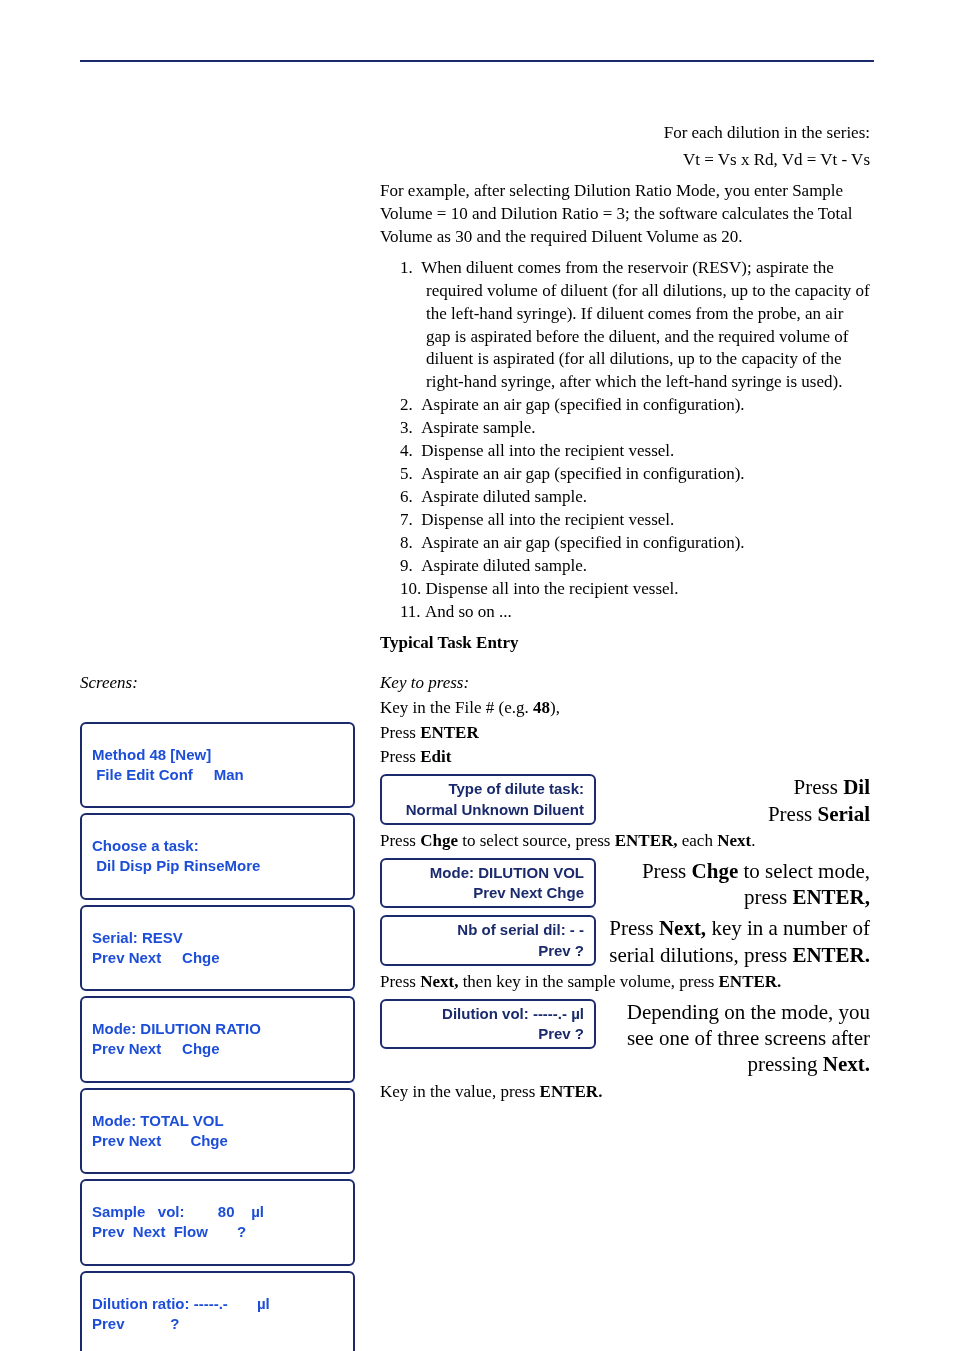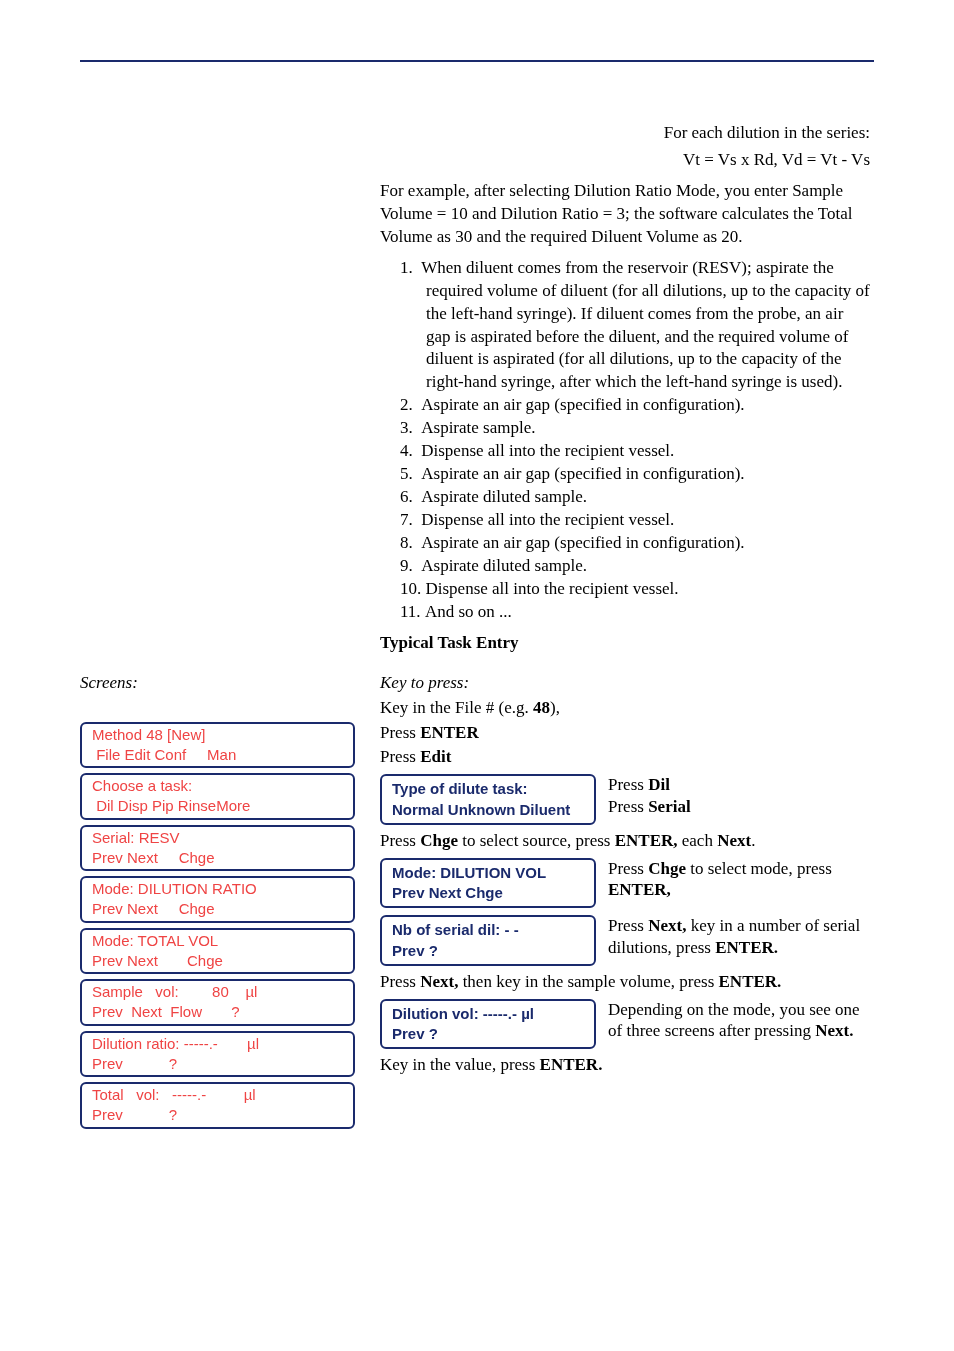--- a/index.html
+++ b/index.html
@@ -59,25 +59,25 @@
     width: 490px;
     flex-shrink: 0;
   }
   .label-italic {
     font-style: italic;
     margin: 2px 0 6px 0;
   }
   .lcd {
     border: 2px solid #1a2a6c;
     border-radius: 6px;
-    padding: 1px 10px;
+    padding: 21px 10px;
     margin: 5px 25px 5px 0;
     font-family: Verdana, Arial, sans-serif;
-    font-weight: normal;
-    color: #ef4444;
+    font-weight: bold;
+    color: #1d4ed8;
     font-size: 15px;
     line-height: 1.35;
     white-space: pre-wrap;
   }
   .lcd-sm {
     border: 2px solid #1a2a6c;
     border-radius: 6px;
     padding: 3px 10px;
     margin: 3px 0;
     font-family: Verdana, Arial, sans-serif;
@@ -86,23 +86,24 @@
     font-size: 15px;
     line-height: 1.35;
     width: 216px;
     box-sizing: border-box;
   }
   .right-row {
     display: flex;
     align-items: flex-start;
     gap: 12px;
     margin: 3px 0;
+    text-align: right;
   }
   .right-row .lcd-sm { margin: 2px 0; flex-shrink: 0; }
-  .side-text { flex: 1; font-size: 17px; line-height: 1.25; padding-top: 2px;}
+  .side-text { flex: 1; font-size: 21px; line-height: 1.25; padding-top: 2px;}
   .b { font-weight: bold; }
 </style>
 </head>
 <body>
 
 <div class="top-rule"></div>
 
 <div class="main-col">
   <div class="formula">For each dilution in the series:</div>
   <div class="formula">Vt = Vs x Rd, Vd = Vt - Vs</div>

